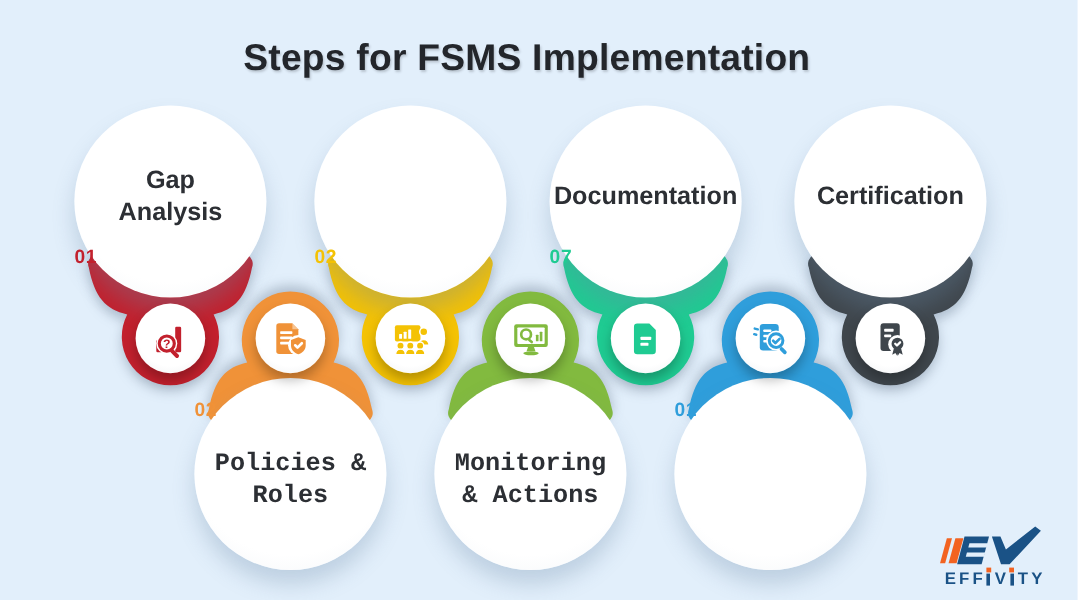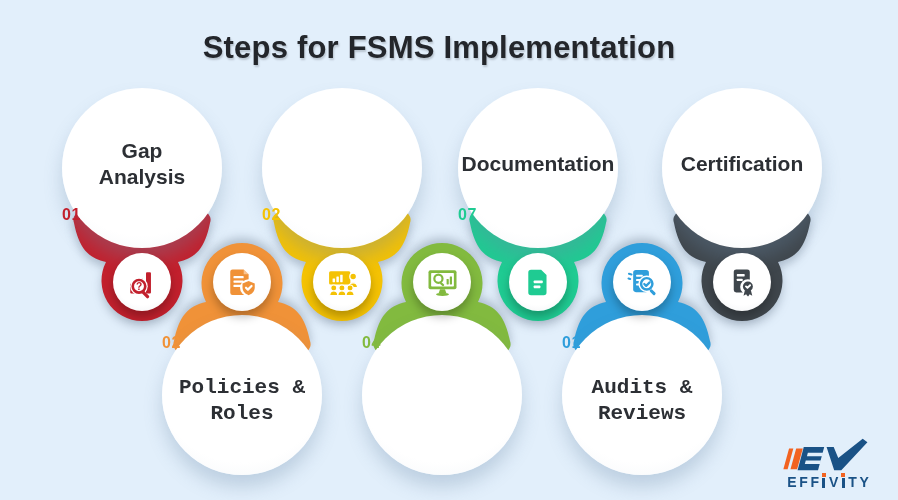--- a/index.html
+++ b/index.html
@@ -127,21 +127,22 @@
             <circle cx="17.2" cy="15.8" r="2.1" stroke="#fff" stroke-width="0.8"></circle>
             <path d="M14.4 21c0-2 1.3-3.2 2.8-3.2S20 19 20 21Z" stroke="#fff" stroke-width="0.8"></path>
           </svg>
         </div>
   </div>
       <div class="step down" style="left: 362px; --accent: #82ba3f;">
     <svg class="claw" viewBox="0 0 140 118" preserveAspectRatio="none">
       <path d="M 2 13 A 8.5 8.5 0 0 1 16.5 4.5 A 71 71 0 0 0 123.5 4.5 A 8.5 8.5 0 0 1 138 13 C 133 38 124 48 106 52 A 40.5 40.5 0 1 1 34 52 C 16 48 7 38 2 13 Z"></path>
     </svg>
     <div class="big-circle"></div>
-    <div class="number">04</div>
+    <div class="label">Monitoring
+&amp; Actions</div>
     <div class="icon-circle">
           <svg viewBox="0 0 24 24">
             <rect x="2.4" y="3.6" width="19.2" height="13" rx="1.3"></rect>
             <rect x="4.2" y="5.4" width="15.6" height="9.4" rx="0.5" fill="#fff"></rect>
             <circle cx="9.2" cy="9.4" r="2.8" fill="none" stroke="currentColor" stroke-width="1.5"></circle>
             <rect x="11" y="11.6" width="3.2" height="1.5" rx="0.7" transform="rotate(40 11 11.6)"></rect>
             <rect x="14.8" y="9.6" width="1.5" height="3.7" rx="0.3"></rect>
             <rect x="17" y="7.8" width="1.5" height="5.5" rx="0.3"></rect>
             <path d="M10.3 16.6h3.4l0.9 2.6h-5.2Z"></path>
             <ellipse cx="12" cy="20.2" rx="4.4" ry="1.1"></ellipse>
@@ -161,22 +162,20 @@
             <rect x="8.7" y="10.7" width="6.2" height="1.8" rx="0.5" fill="#fff"></rect>
             <rect x="8.7" y="14.1" width="4.6" height="1.8" rx="0.5" fill="#fff"></rect>
           </svg>
         </div>
   </div>
       <div class="step down" style="left: 562px; --accent: #2f9edb;">
     <svg class="claw" viewBox="0 0 140 118" preserveAspectRatio="none">
       <path d="M 2 13 A 8.5 8.5 0 0 1 16.5 4.5 A 71 71 0 0 0 123.5 4.5 A 8.5 8.5 0 0 1 138 13 C 133 38 124 48 106 52 A 40.5 40.5 0 1 1 34 52 C 16 48 7 38 2 13 Z"></path>
     </svg>
     <div class="big-circle"></div>
-    <div class="label">Audits &amp;
-Reviews</div>
     <div class="number">01</div>
     <div class="icon-circle">
           <svg viewBox="0 0 24 24">
             <rect x="2.2" y="5.2" width="3.2" height="1.4" rx="0.7" transform="rotate(14 2.2 5.2)"></rect>
             <rect x="1.9" y="8.4" width="2.6" height="1.4" rx="0.7" transform="rotate(14 1.9 8.4)"></rect>
             <rect x="5.6" y="3.4" width="10.8" height="15.2" rx="1.9"></rect>
             <rect x="7.6" y="6.6" width="4.6" height="1.4" rx="0.4" fill="#fff"></rect>
             <rect x="7.6" y="9.6" width="3.6" height="1.4" rx="0.4" fill="#fff"></rect>
             <rect x="7.6" y="12.6" width="2.8" height="1.4" rx="0.4" fill="#fff"></rect>
             <circle cx="14.9" cy="12.9" r="5.7" fill="#fff"></circle>

